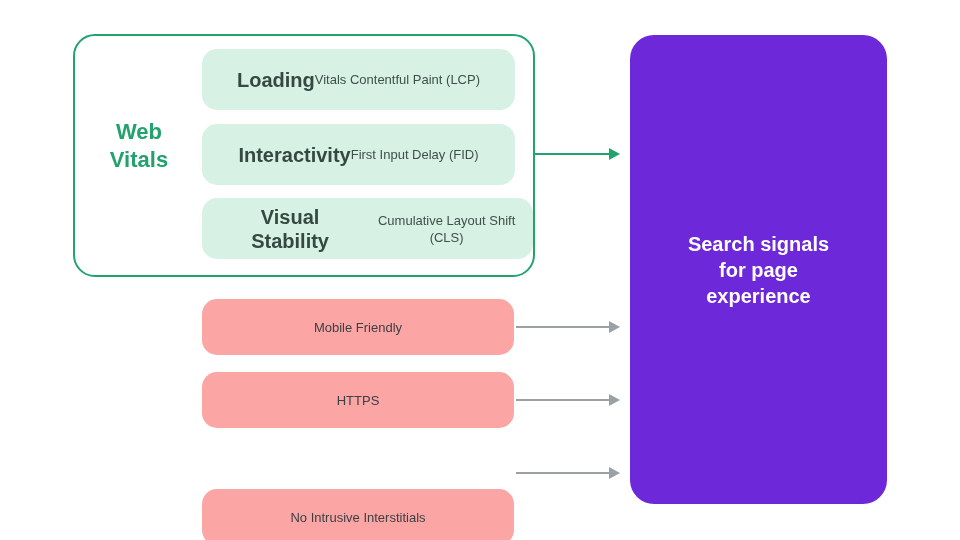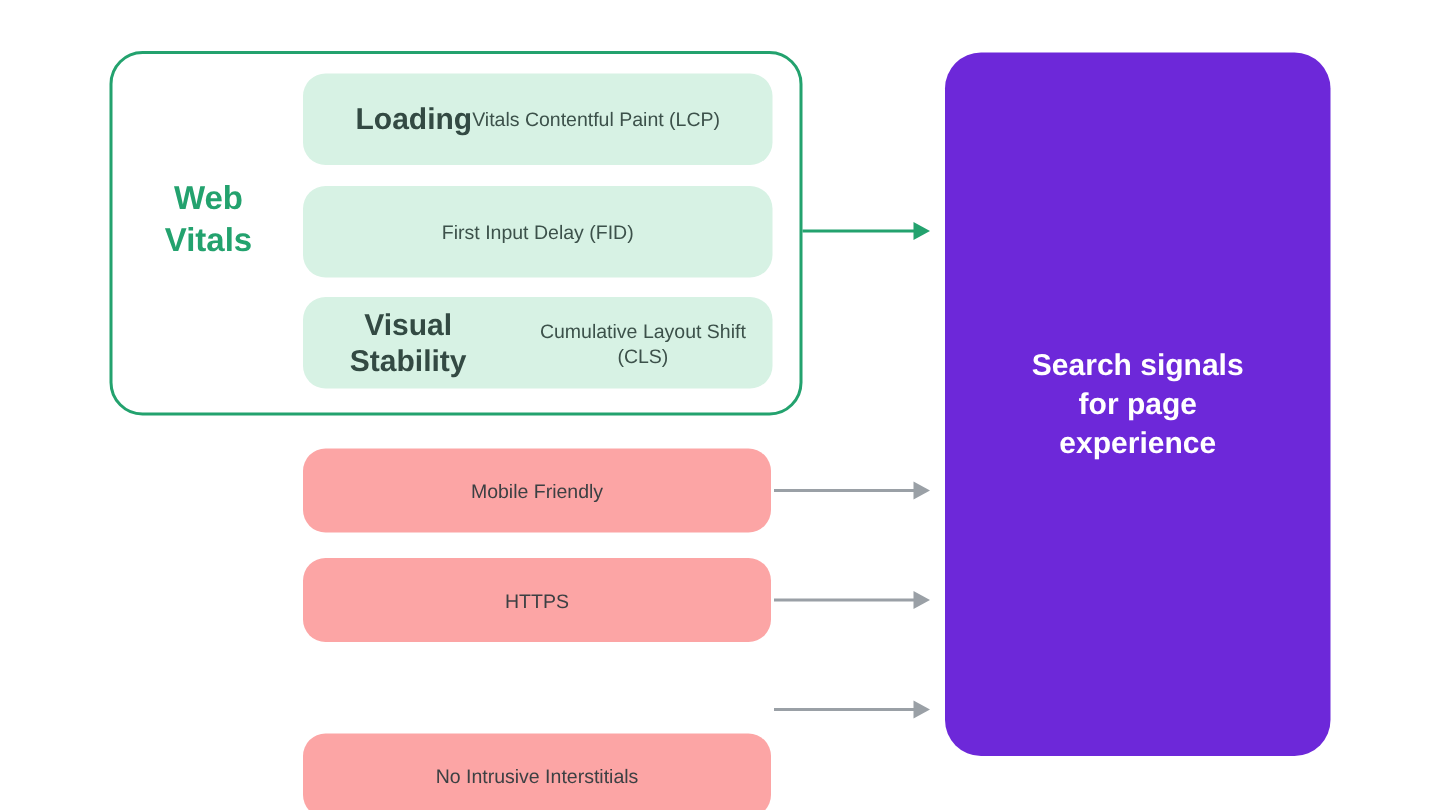--- a/index.html
+++ b/index.html
@@ -41,21 +41,21 @@
     height: 61px;
     background: #d7f2e4;
     border-radius: 15px;
     display: flex;
     align-items: center;
     justify-content: center;
     text-align: center;
   }
   .vital-card.v0 { top: 49px; }
   .vital-card.v1 { top: 124px; }
-  .vital-card.v2 { top: 198px; }
+  .vital-card.v2 { top: 198px; padding-left: 18px; }
   .vital-title {
     color: #334a43;
     font-size: 20px;
     font-weight: 600;
     line-height: 24px;
   }
   .vital-subtitle {
     color: #3c514a;
     font-size: 13px;
     font-weight: 400;
@@ -139,20 +139,21 @@
     <div>Web</div>
     <div>Vitals</div>
   </div>
 
   <div class="vital-card v0">
     <div class="vital-title">Loading</div>
     <div class="vital-subtitle">Vitals Contentful Paint (LCP)</div>
   </div>
 
   <div class="vital-card v1">
+    <div class="vital-title">Interactivity</div>
     <div class="vital-subtitle">First Input Delay (FID)</div>
   </div>
 
   <div class="vital-card v2">
     <div class="vital-title">Visual Stability</div>
     <div class="vital-subtitle">Cumulative Layout Shift (CLS)</div>
   </div>
 
   <div class="arrow green">
     <span class="shaft"></span>

